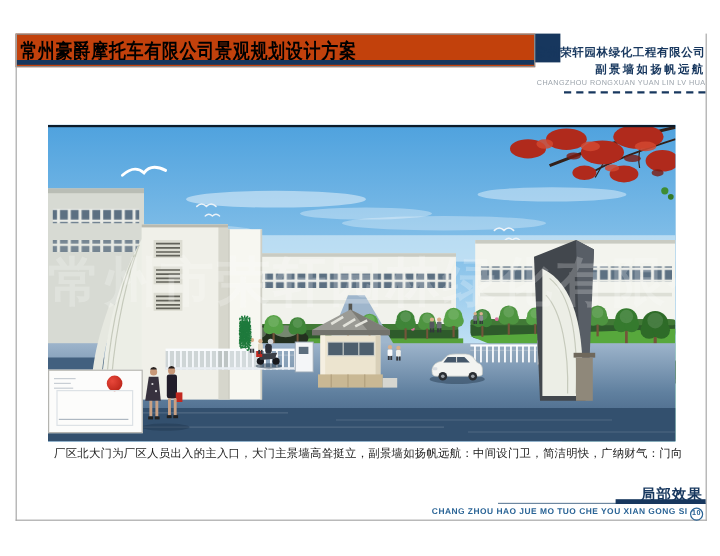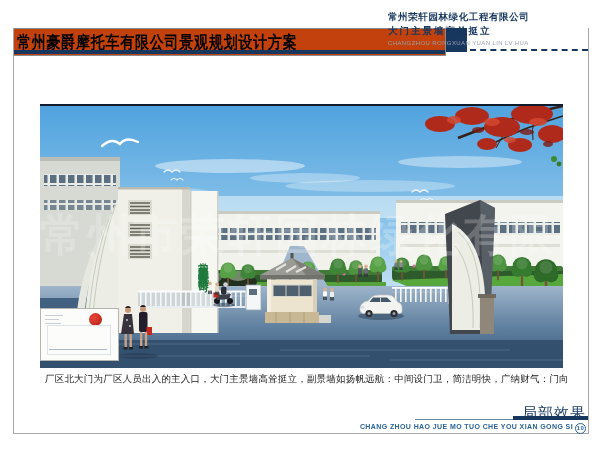--- a/index.html
+++ b/index.html
@@ -5,21 +5,21 @@
   html,body{margin:0;padding:0;background:#fff;}
   .board{position:relative;width:600px;height:463px;background:#ffffff;overflow:hidden;
          font-family:"Liberation Sans",sans-serif;}
   
   .title-box{position:absolute;left:13px;top:28px;width:433px;height:28px;background:#c2410c;
              border:1px solid #8a8a8a;box-sizing:border-box;}
   .title-text{position:absolute;left:3px;top:2px;font-size:17px;font-weight:bold;color:#000;
               white-space:nowrap;transform:scaleX(.82);transform-origin:left center;letter-spacing:1px;}
   .title-rule{position:absolute;left:0;right:0;bottom:1px;height:4px;background:#17375e;}
   .navy-square{position:absolute;left:446px;top:28px;width:21px;height:24px;background:#17375e;}
-  .company-block{position:absolute;top:11px;right:12px;width:200px;text-align:left;color:#17375e;}
+  .company-block{position:absolute;top:38px;right:12px;width:200px;text-align:right;color:#17375e;}
   .company-name{font-size:9.5px;font-weight:bold;letter-spacing:.6px;white-space:nowrap;}
   .company-sub{font-size:9.5px;font-weight:bold;letter-spacing:2px;margin-top:1px;}
   .company-pinyin{font-size:6px;color:#9aa2aa;letter-spacing:.4px;margin-top:2px;}
   .company-dash{width:118px;margin:3px 0 0 auto;border-top:2px dashed #17375e;}
   
   .page-frame{position:absolute;left:13px;top:28px;width:574px;height:405px;
               border-left:1px solid #a8a8a8;border-right:1px solid #a8a8a8;border-bottom:1px solid #a8a8a8;}
   
   .rendering{position:absolute;left:40px;top:104px;width:523px;height:264px;overflow:hidden;background:#7db9e2;}
   .rendering svg{display:block;}
@@ -30,41 +30,41 @@
              font-weight:bold;color:#ffffff;opacity:.22;letter-spacing:3px;white-space:nowrap;pointer-events:none;}
   .inset-panel{position:absolute;left:0;top:204px;width:79px;height:53px;background:#fcfcfb;
                border:1px solid #b4b4b0;box-sizing:border-box;}
   .inset-stamp{position:absolute;left:48px;top:4px;width:13px;height:13px;border-radius:50%;
                background:radial-gradient(circle at 35% 35%, #e8473a, #b01c10);}
   .inset-line{position:absolute;height:1px;background:#c8ced4;}
   .inset-plan{position:absolute;left:6px;top:16px;width:62px;height:28px;border:1px solid #dde2e6;}
   
   .description{position:absolute;left:45px;top:372px;width:518px;font-size:9.5px;color:#1c1c1c;
                line-height:13.5px;letter-spacing:.2px;white-space:nowrap;}
-  .caption{position:absolute;right:14px;top:404px;font-size:15px;font-weight:normal;color:#17375e;letter-spacing:1px;text-align:right;}
+  .caption{position:absolute;right:14px;top:404px;font-size:12px;font-weight:bold;color:#17375e;letter-spacing:1px;text-align:right;}
   .rule-thin{position:absolute;left:415px;top:419px;width:173px;height:1px;background:#6d87a0;}
   .rule-thick{position:absolute;left:513px;top:416px;width:75px;height:4px;background:#17375e;}
   .footer-pinyin{position:absolute;right:14px;top:423px;font-size:7px;font-weight:bold;color:#2a6496;
                  letter-spacing:.4px;white-space:nowrap;}
   .page-num{display:inline-block;width:9px;height:9px;line-height:9px;border:1px solid #2a6496;border-radius:50%;
             font-size:6px;text-align:center;vertical-align:-1px;margin-left:2px;}
 </style>
 </head>
 <body>
 
 <div class="board">
 
   <div class="title-box">
     <div class="title-text">常州豪爵摩托车有限公司景观规划设计方案</div>
     <div class="title-rule"></div>
   </div>
   <div class="navy-square"></div>
   <div class="company-block">
     <div class="company-name">常州荣轩园林绿化工程有限公司</div>
-    <div class="company-sub">大门主景墙高耸挺立</div>
+    <div class="company-sub">副景墙如扬帆远航</div>
     <div class="company-pinyin">CHANGZHOU RONGXUAN YUAN LIN LV HUA</div>
     <div class="company-dash"></div>
   </div>
 
   <div class="page-frame"></div>
 
   <div class="rendering">
     <svg width="523" height="264" viewBox="0 0 523 264">
       <defs>
         <linearGradient id="sky" x1="0" y1="0" x2="0" y2="1">

